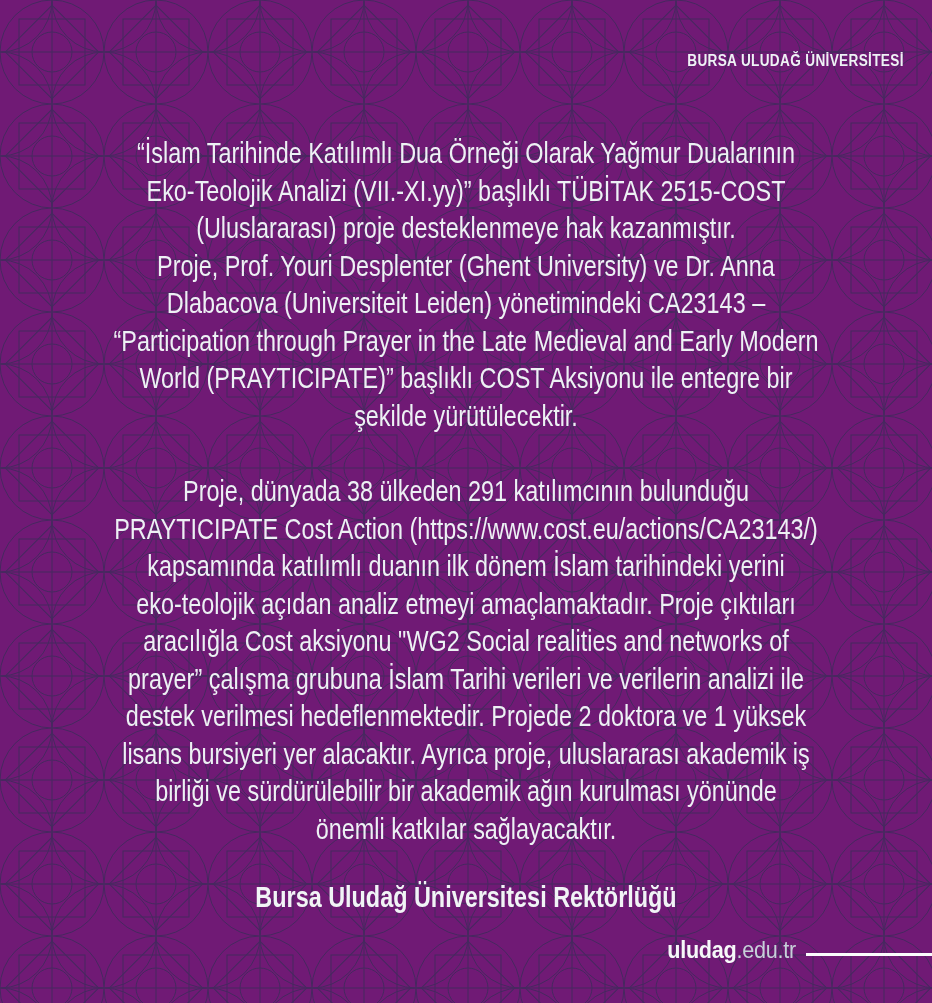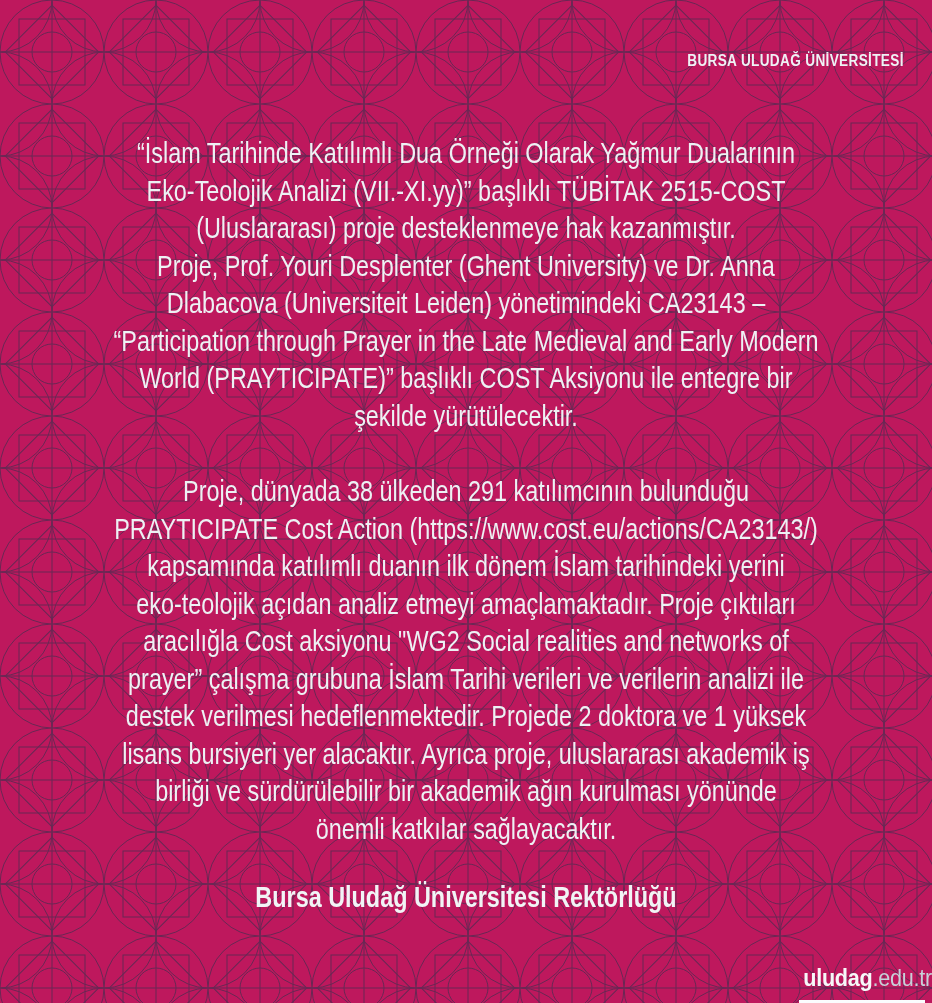--- a/index.html
+++ b/index.html
@@ -4,21 +4,21 @@
 <style>
   html, body {
     margin: 0;
     padding: 0;
     background: #0d1a2c;
   }
   .canvas {
     position: relative;
     width: 932px;
     height: 1003px;
-    background: #be185d;
+    background: #701a75;
     overflow: hidden;
     font-family: "Liberation Sans", sans-serif;
   }
   .bg-pattern {
     position: absolute;
     top: 0; left: 0;
     width: 100%; height: 100%;
     opacity: 0.55;
   }
   .uni-header {
@@ -56,24 +56,24 @@
     color: #f1f4f6;
     font-size: 30px;
     line-height: 37.5px;
     font-weight: 700;
     transform: scaleX(0.78);
     transform-origin: 50% 0;
     white-space: nowrap;
   }
   .footer {
     position: absolute;
-    top: 964px;
+    top: 936px;
     right: 0;
     display: flex;
-    flex-direction: column;
+    align-items: center;
   }
   .brand {
     font-size: 24px;
     letter-spacing: -0.3px;
     transform: scaleX(0.9);
     transform-origin: 100% 50%;
     white-space: nowrap;
   }
   .brand-bold {
     color: #f6f8f9;

